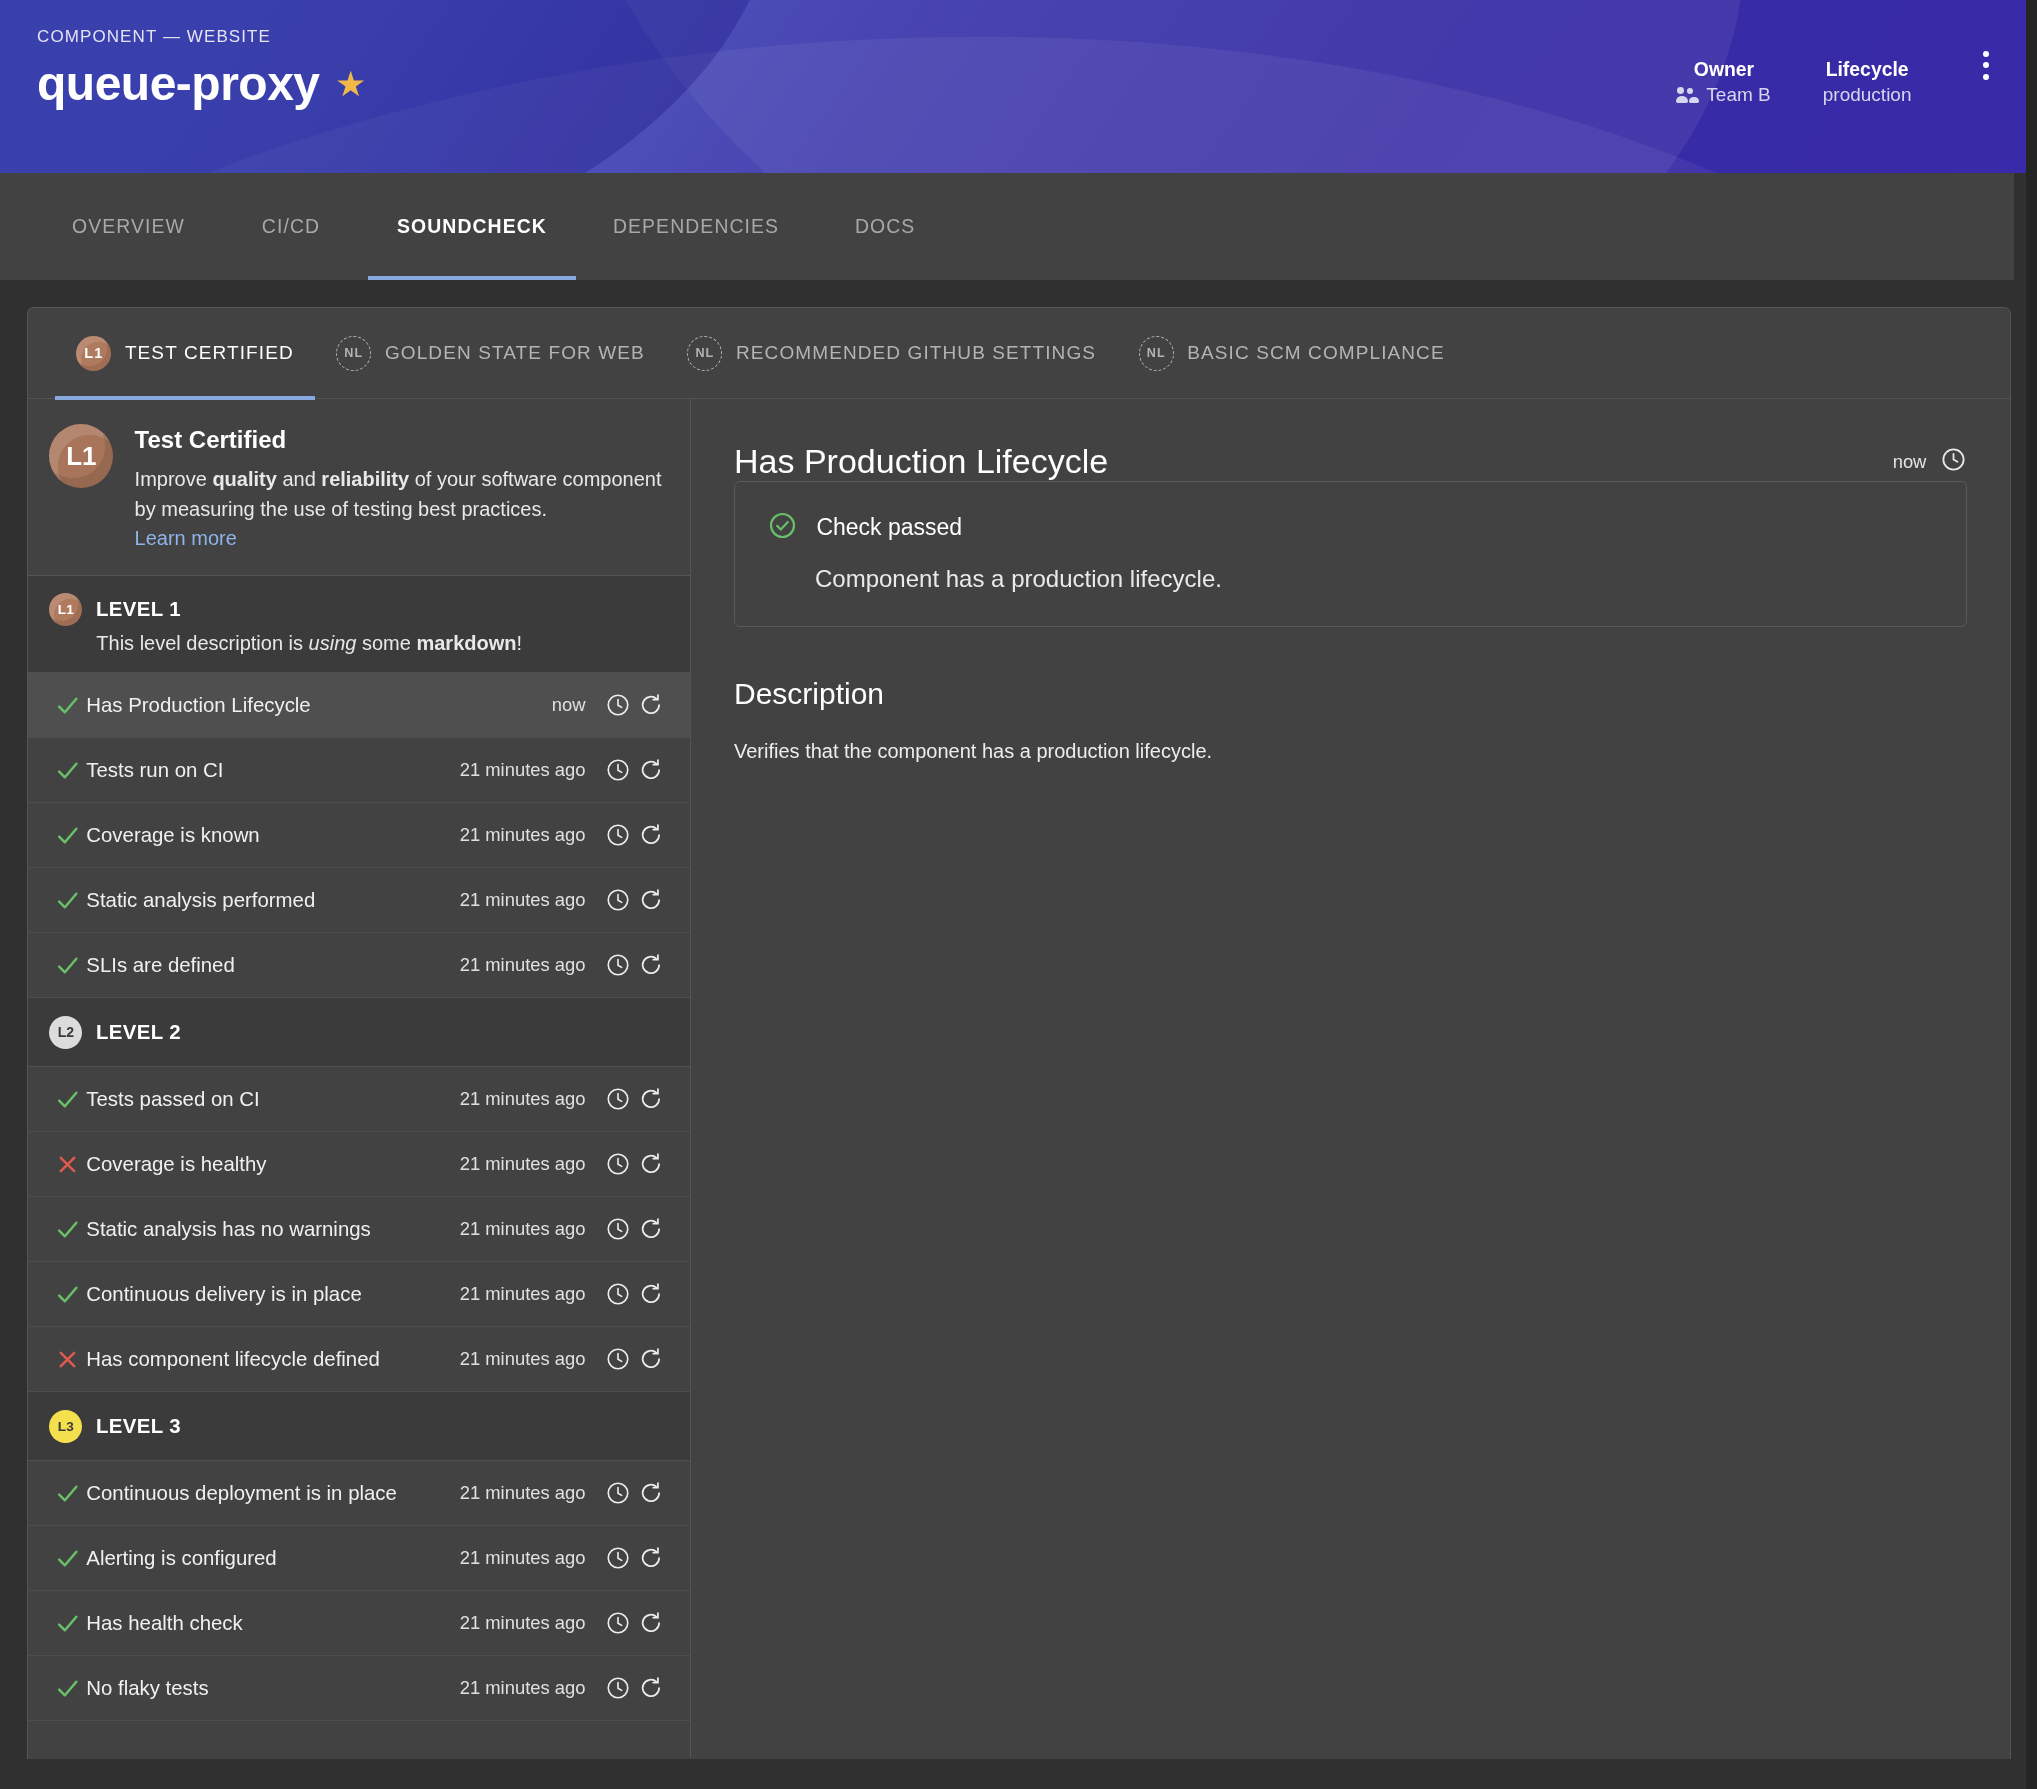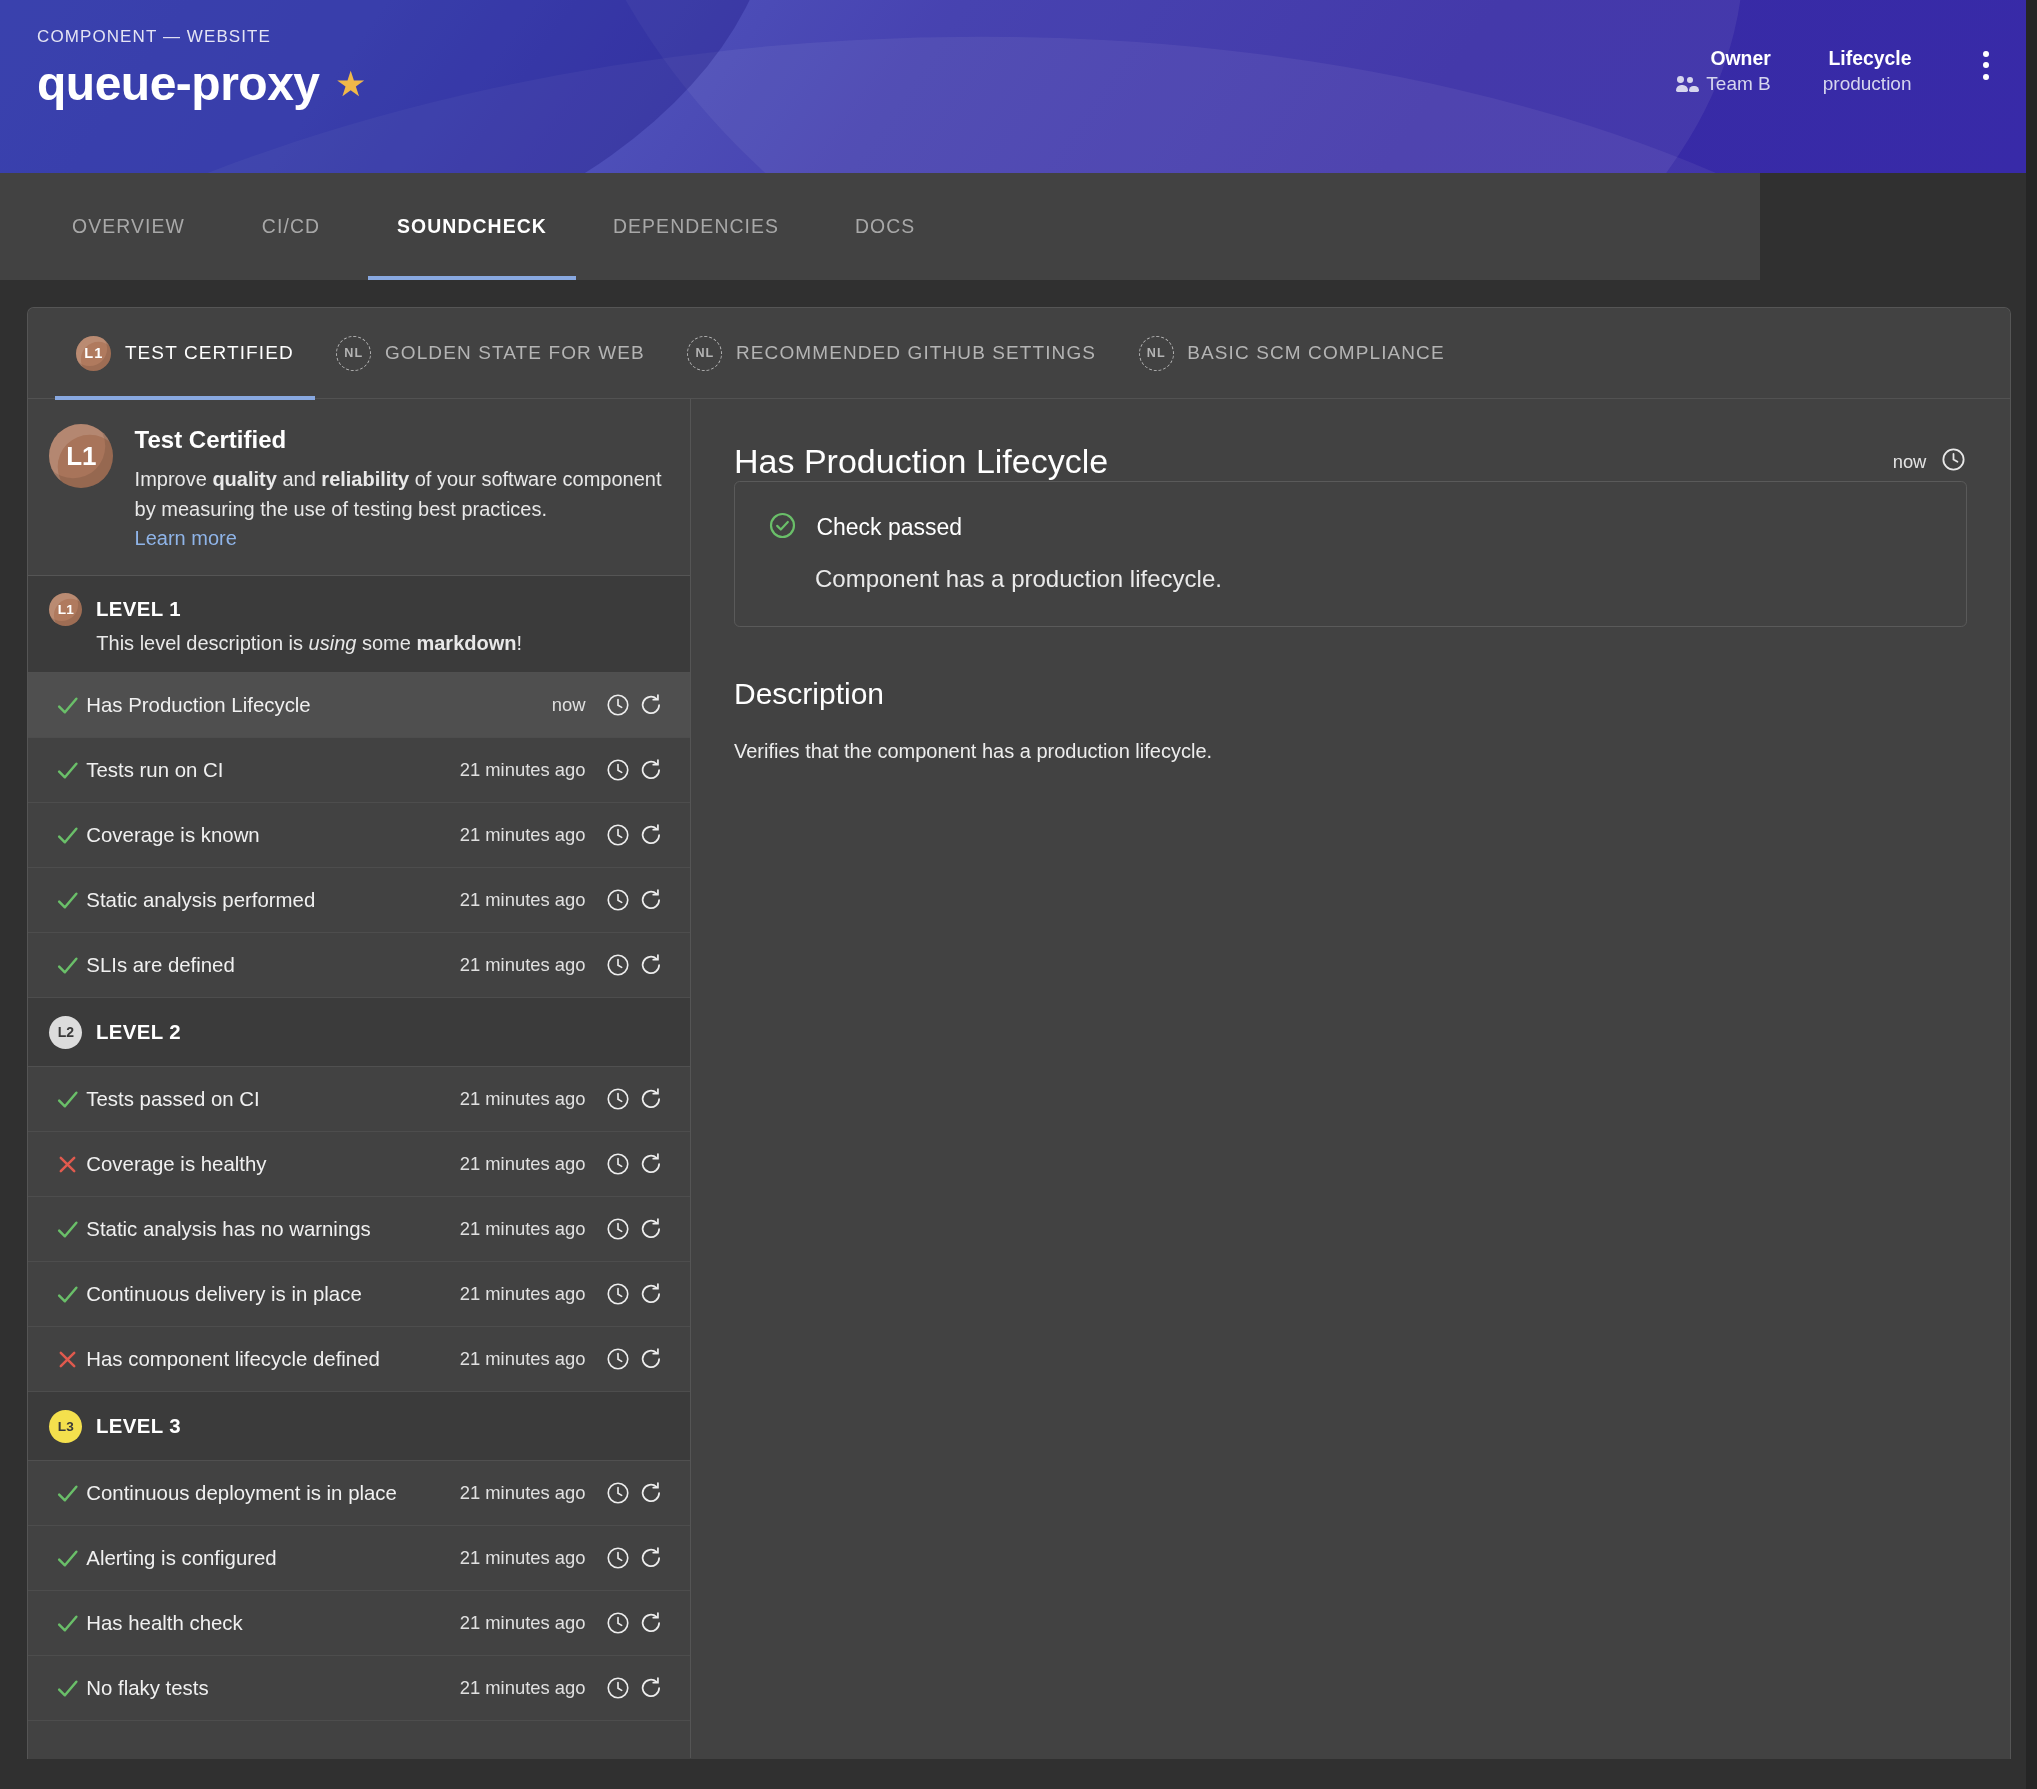--- a/index.html
+++ b/index.html
@@ -47,35 +47,35 @@
   .title-row { display: flex; align-items: center; gap: 15.5px; margin-top: 9px; }
   .title {
     font-size: 48px; font-weight: 700; color: #ffffff; letter-spacing: -0.5px;
   }
   .star { font-size: 35px; color: #f0b849; line-height: 1; }
 
   .banner-right {
     position: absolute; right: 0; top: 45px; z-index: 6;
     display: flex; align-items: flex-start; gap: 0;
   }
-  .meta-block { text-align: right; padding-right: 52px; }
+  .meta-block { text-align: center; padding-right: 52px; margin-top: 11px; }
   .meta-label { font-size: 19.4px; font-weight: 700; color: #ffffff; line-height: 1.35; }
   .meta-value { font-size: 19px; color: #d6d6ee; display: flex; align-items: center; gap: 7.8px; line-height: 1.35; }
   .people-icon { display: inline-block; width: 21.3px; height: 15.5px; position: relative; }
   .people-icon i { position: absolute; background: #d6d6ee; border-radius: 50%; display: block; }
   .people-icon i:nth-child(1) { width: 6.8px; height: 6.8px; left: 0; top: 0; }
   .people-icon i:nth-child(2) { width: 5.8px; height: 5.8px; left: 9.7px; top: 1px; }
   .people-icon i:nth-child(3) { width: 11.6px; height: 6.8px; left: -1px; top: 8.7px; border-radius: 5.8px 5.8px 1.9px 1.9px; }
   .people-icon i:nth-child(4) { width: 9.7px; height: 5.8px; left: 11.6px; top: 9.7px; border-radius: 4.9px 4.9px 1.9px 1.9px; }
   .kebab { width: 45px; margin-right: 17.5px; display: flex; flex-direction: column; align-items: center; gap: 5.8px; padding-top: 5.8px; cursor: pointer; }
   .kebab span { width: 5.8px; height: 5.8px; border-radius: 50%; background: #fff; display: block; }
 
   
   .maintabs {
-    height: 107px; width: 1760px; background: #424242;
+    height: 107px; width: 2014px; background: #424242;
     display: flex; align-items: flex-start; padding-left: 39px; position: relative;
   }
   .mtab {
     height: 107px; display: flex; align-items: center; justify-content: center;
     padding: 0 33px; font-size: 19.4px; letter-spacing: 1.1px; font-weight: 500;
     color: #a8a8a8; cursor: pointer; position: relative; min-width: 146px;
   }
   .mtab.active { color: #ffffff; font-weight: 700; }
   .mtab.active::after {
     content: ""; position: absolute; left: 3.9px; right: 3.9px; bottom: 0;

